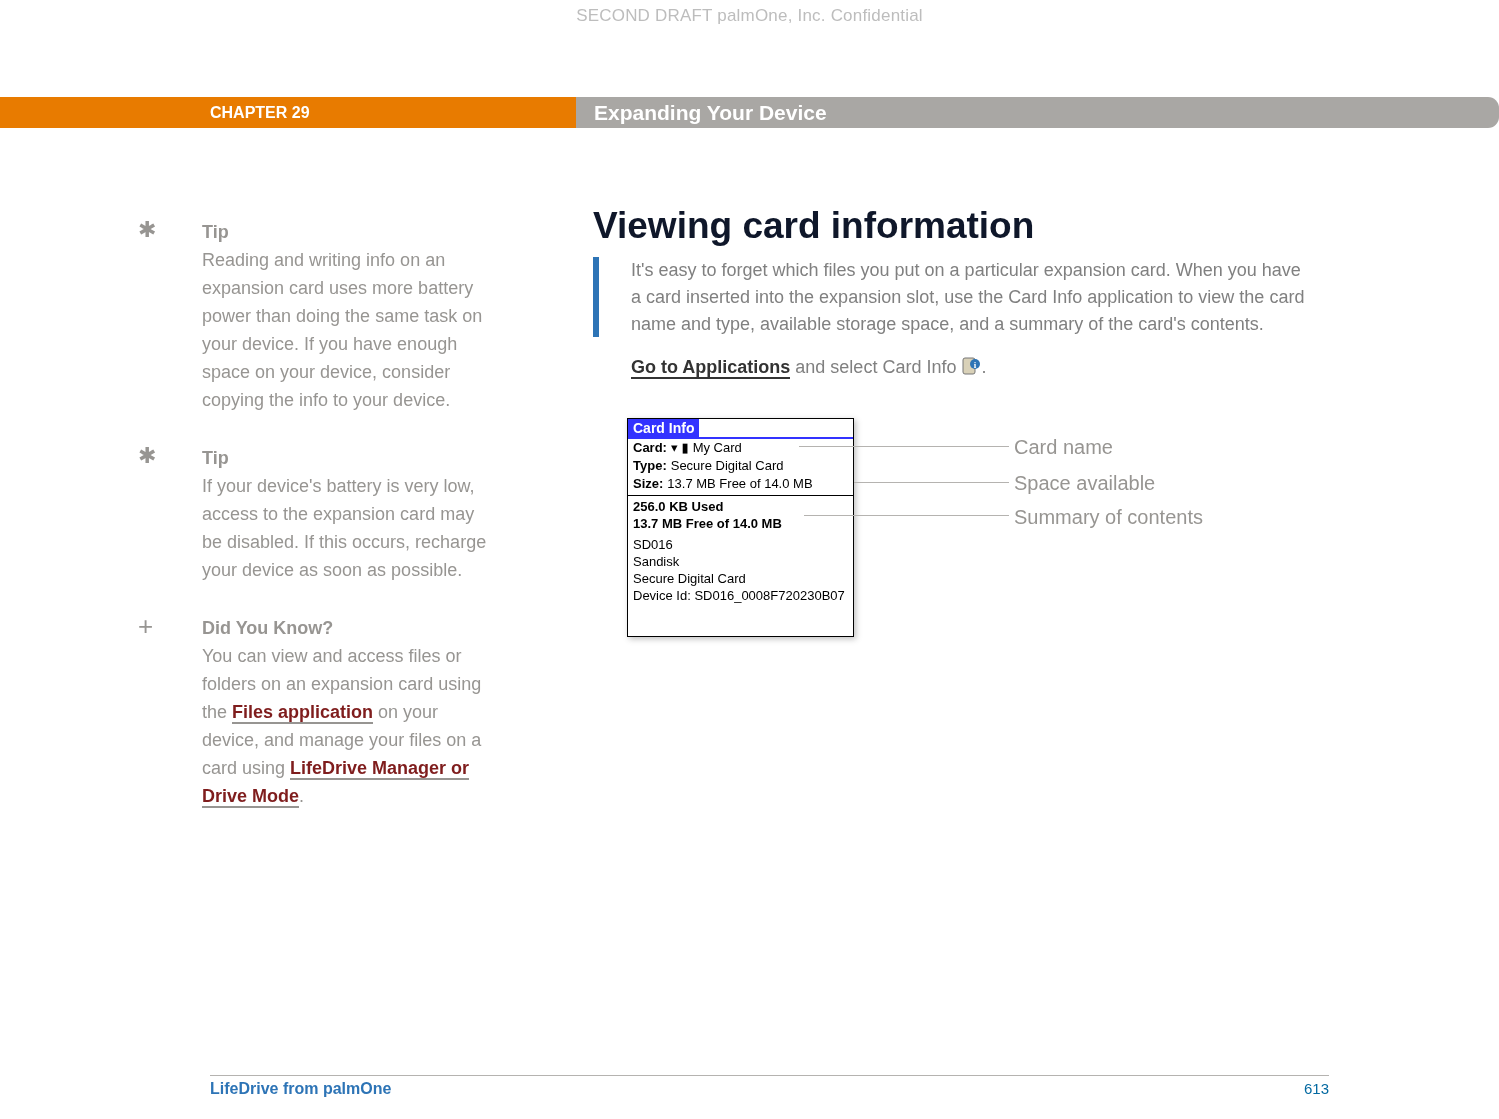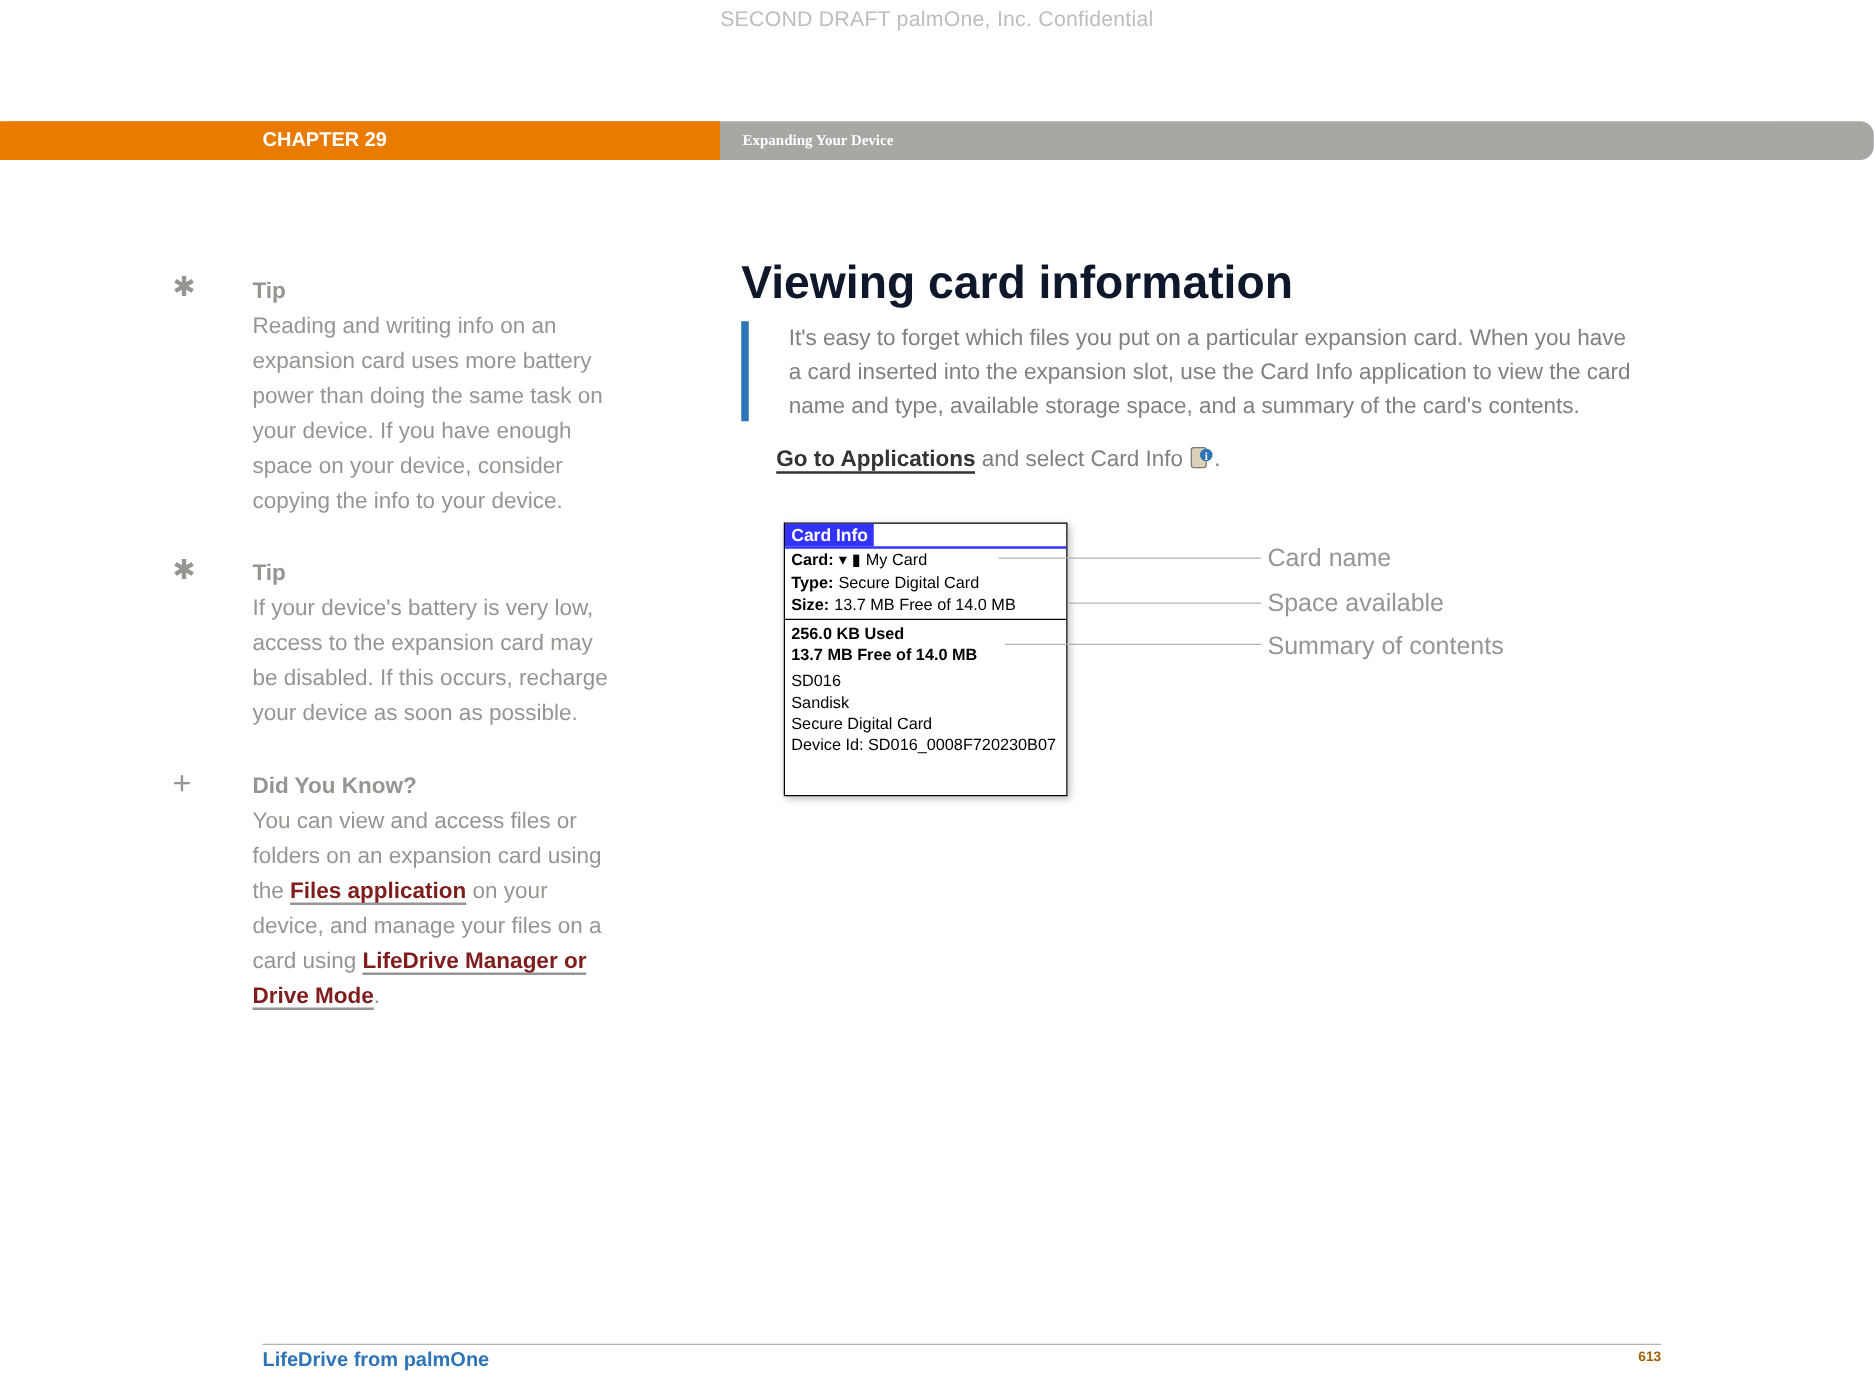--- a/index.html
+++ b/index.html
@@ -50,22 +50,21 @@
   }
   .header-gray {
     flex: 1;
     display: flex;
     align-items: center;
     padding-left: 18px;
   }
   .header-gray span {
     color: #ffffff;
     font-weight: bold;
-    font-size: 12px;
-    font-family: Liberation Serif, serif;
+    font-size: 21px;
   }
   .sidebar {
     position: absolute;
     left: 168px;
     top: 218px;
     width: 320px;
     color: #979592;
     font-size: 18px;
     line-height: 28px;
   }
@@ -119,21 +118,21 @@
     height: 80px;
   }
   .intro-text {
     color: #808080;
     font-size: 18px;
     line-height: 27px;
   }
   .instruction {
     color: #808080;
     font-size: 18px;
-    margin-left: 28px;
+    margin-left: 38px;
     margin-bottom: 28px;
   }
   .instruction .apps-link {
     font-weight: bold;
     color: #333333;
     border-bottom: 2px solid #333333;
     text-decoration: none;
   }
   .card-icon {
     display: inline-block;
@@ -207,21 +206,21 @@
     position: absolute;
     left: 210px;
     right: 170px;
     top: 1080px;
     display: flex;
     justify-content: space-between;
     color: #2d74b6;
     font-weight: bold;
     font-size: 16px;
   }
-  .page-num { color: #a16207; font-weight: 700; font-size: 11px; }
+  .page-num { color: #0369a1; font-weight: 400; font-size: 15px; }
 </style>
 </head>
 <body>
 
 <div class="watermark">SECOND DRAFT palmOne, Inc.  Confidential</div>
 
 <div class="header-bar">
   <div class="header-orange">
     <span>CHAPTER 29</span>
   </div>

